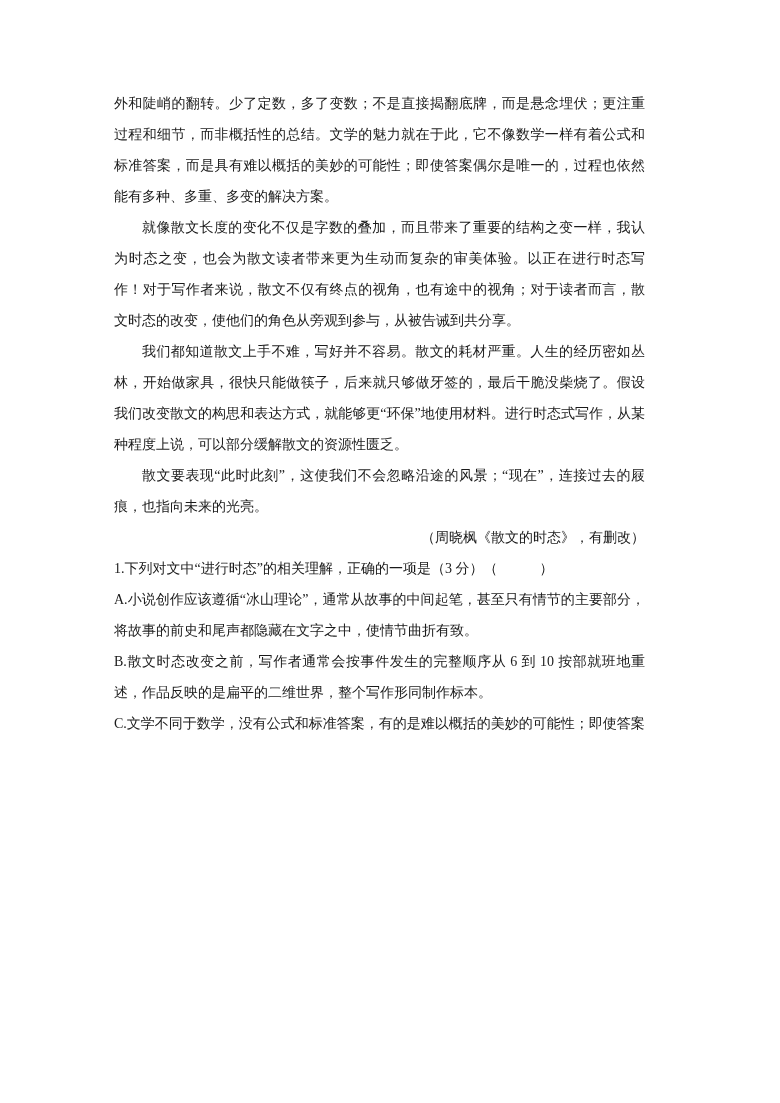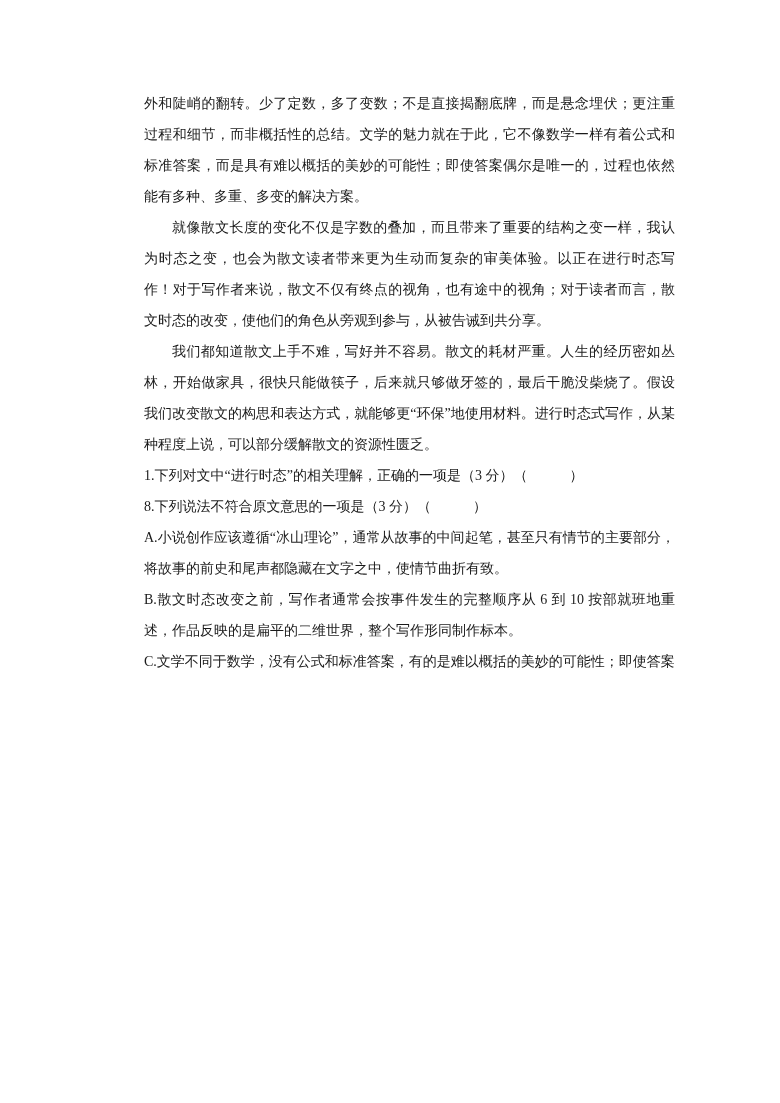--- a/index.html
+++ b/index.html
@@ -11,21 +11,21 @@
     position: relative;
     width: 780px;
     height: 1103px;
     background: #ffffff;
     overflow: hidden;
     font-family: "Liberation Serif", "DejaVu Serif", serif;
     color: #1a1a1a;
   }
   .content {
     position: absolute;
-    left: 144px;
+    left: 114px;
     top: 88px;
     width: 531px;
   }
   .content p {
     margin: 0;
     font-size: 14px;
     line-height: 31px;
     text-align: justify;
     word-break: break-all;
   }
@@ -41,29 +41,30 @@
 
 <div class="page">
   <div class="content">
 
     <p>外和陡峭的翻转。少了定数，多了变数；不是直接揭翻底牌，而是悬念埋伏；更注重过程和细节，而非概括性的总结。文学的魅力就在于此，它不像数学一样有着公式和标准答案，而是具有难以概括的美妙的可能性；即使答案偶尔是唯一的，过程也依然能有多种、多重、多变的解决方案。</p>
 
     <p class="indent">就像散文长度的变化不仅是字数的叠加，而且带来了重要的结构之变一样，我认为时态之变，也会为散文读者带来更为生动而复杂的审美体验。以正在进行时态写作！对于写作者来说，散文不仅有终点的视角，也有途中的视角；对于读者而言，散文时态的改变，使他们的角色从旁观到参与，从被告诫到共分享。</p>
 
     <p class="indent">我们都知道散文上手不难，写好并不容易。散文的耗材严重。人生的经历密如丛林，开始做家具，很快只能做筷子，后来就只够做牙签的，最后干脆没柴烧了。假设我们改变散文的构思和表达方式，就能够更“环保”地使用材料。进行时态式写作，从某种程度上说，可以部分缓解散文的资源性匮乏。</p>
 
+    <p class="indent">散文要表现“此时此刻”，这使我们不会忽略沿途的风景；“现在”，连接过去的屐痕，也指向未来的光亮。</p>
 
+    <p class="attribution">（周晓枫《散文的时态》，有删改）</p>
 
     <p>1.下列对文中“进行时态”的相关理解，正确的一项是（3 分）（　　　）</p>
 
 
 
 
 
-    <p>8.下列说法不符合原文意思的一项是（3 分）（　　　）</p>
 
     <p>A.小说创作应该遵循“冰山理论”，通常从故事的中间起笔，甚至只有情节的主要部分，将故事的前史和尾声都隐藏在文字之中，使情节曲折有致。</p>
 
     <p>B.散文时态改变之前，写作者通常会按事件发生的完整顺序从 6 到 10 按部就班地重述，作品反映的是扁平的二维世界，整个写作形同制作标本。</p>
 
     <p>C.文学不同于数学，没有公式和标准答案，有的是难以概括的美妙的可能性；即使答案</p>
 
   </div>
 </div>
 

